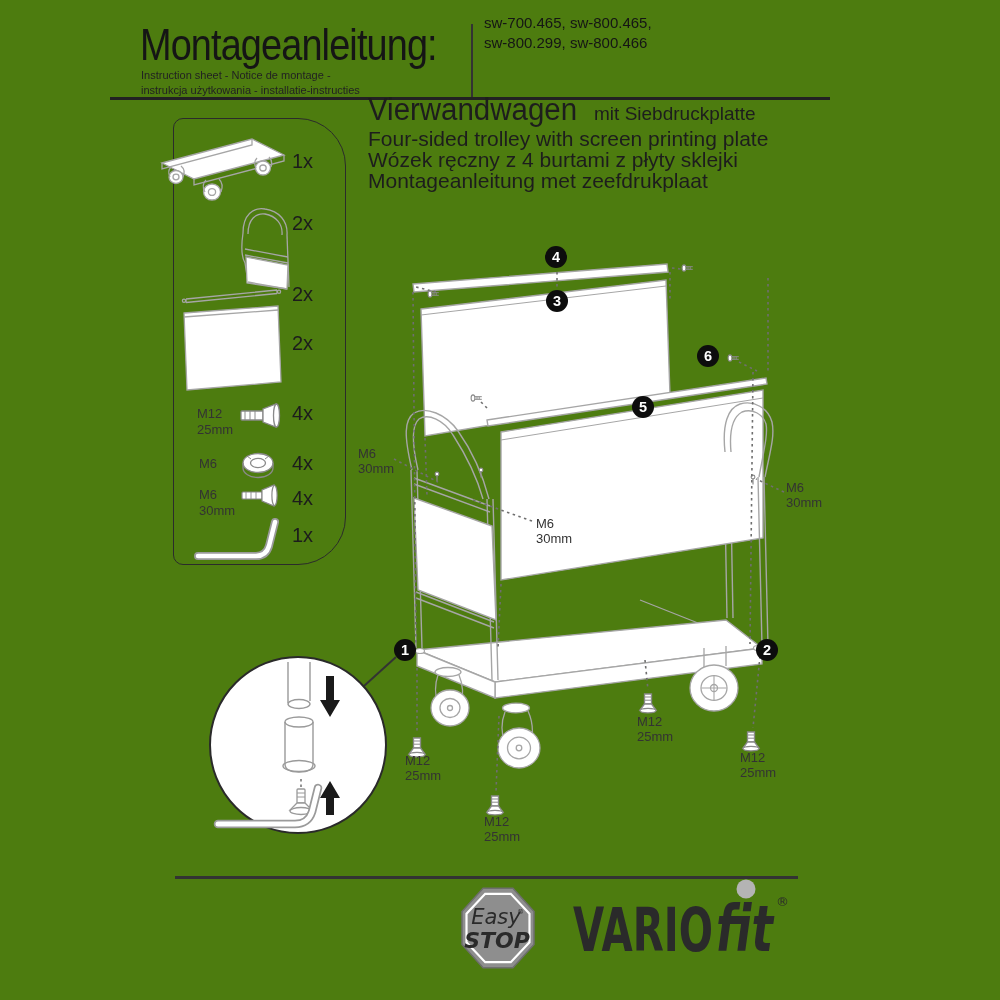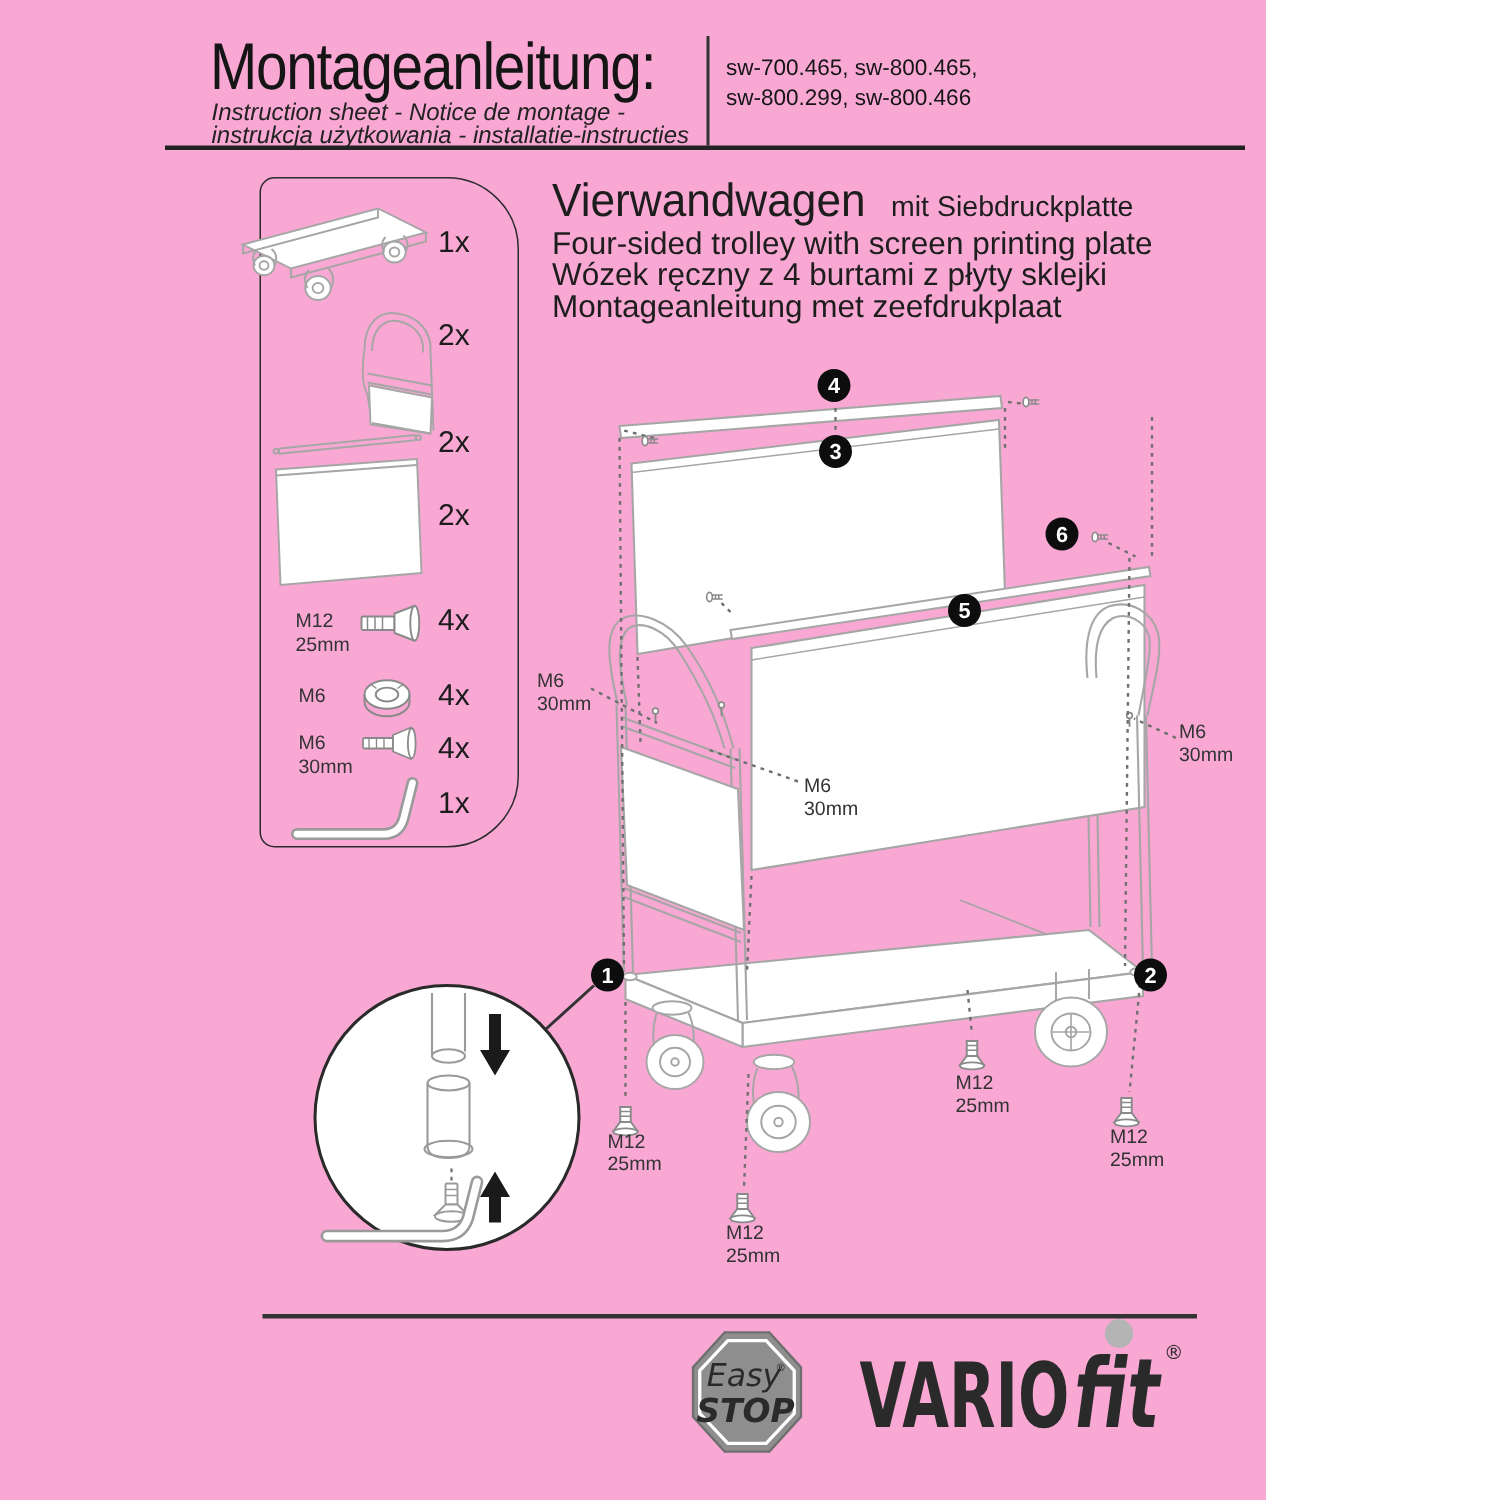--- a/index.html
+++ b/index.html
@@ -1,25 +1,25 @@
 <!DOCTYPE html>
 <html><head>
 <meta charset="utf-8">
 <style>
   html,body{margin:0;padding:0;background:#fff;}
-  #page{position:relative;width:844px;height:1000px;background:#f9a8d4;overflow:hidden;
+  #page{position:relative;width:1000px;height:1000px;background:#4d7c0f;overflow:hidden;
         font-family:"Liberation Sans",sans-serif;color:#111;}
   .abs{position:absolute;}
   #main-title{left:140px;top:20px;font-size:44px;letter-spacing:-1px;color:#151515;
       transform:scaleX(.86);transform-origin:left top;white-space:nowrap;}
-  #codes{left:484px;top:36px;font-size:15px;line-height:20px;color:#151515;}
+  #codes{left:484px;top:13px;font-size:15px;line-height:20px;color:#151515;}
   #header-divider{left:471px;top:24px;height:73px;width:0;border-left:2px solid #333;}
-  #subtitles{left:141px;top:68px;font-size:16px;line-height:15px;color:#222;font-style:italic;}
+  #subtitles{left:141px;top:68px;font-size:11px;line-height:15px;color:#222;}
   #top-rule{left:110px;top:97px;width:720px;height:3px;background:#222;}
-  #product{left:368px;top:116px;color:#1d1d1d;}
+  #product{left:368px;top:92px;color:#1d1d1d;}
   #product-title-row{white-space:nowrap;}
   #product-title{display:inline-block;font-size:31px;transform:scaleX(.95);transform-origin:left bottom;}
   #product-title-suffix{font-size:19px;margin-left:6px;}
   .product-sub{font-size:21px;line-height:21px;}
   #parts-box{left:173px;top:118px;width:171px;height:445px;border:1.8px solid #2b2b2b;
       border-radius:10px 48px 48px 10px;}
   #footer-rule{left:175px;top:876px;width:623px;height:2.5px;background:#333;}
   svg{position:absolute;left:0;top:0;}
   svg text{font-family:"Liberation Sans",sans-serif;fill:#2a2a2a;}
   .qty{font-size:20px;fill:#1c1c1c;}

